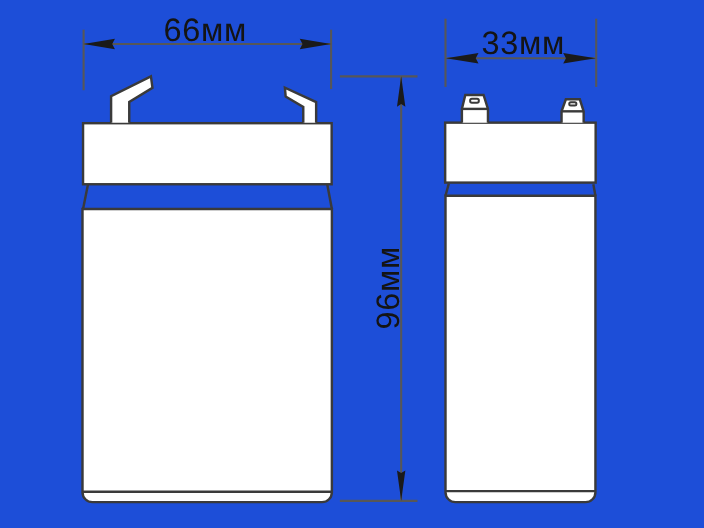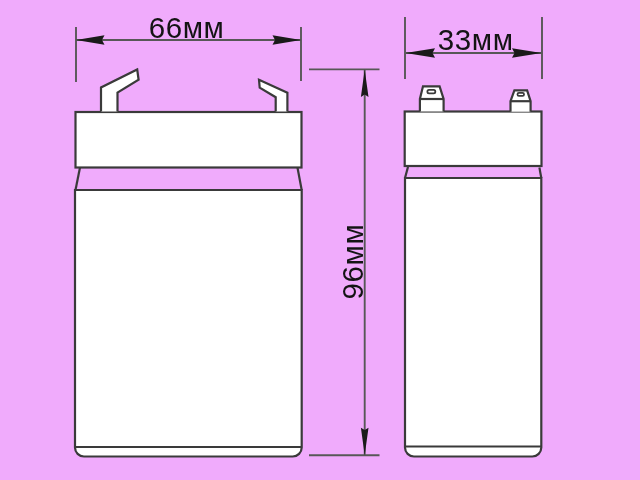--- a/index.html
+++ b/index.html
@@ -1,16 +1,16 @@
 <!DOCTYPE html>
 <html><head>
 <meta charset="utf-8">
 <style>
   html,body{margin:0;padding:0;background:#ffffff;}
-  .stage{position:relative;width:640px;height:480px;background:#f0abfc;overflow:hidden;}
+  .stage{position:relative;width:640px;height:480px;background:#1d4ed8;overflow:hidden;}
   svg{position:absolute;left:0;top:0;}
   text{font-family:"Liberation Sans",sans-serif;fill:#141414;}
 </style>
 </head>
 <body>
 
 <div class="stage">
 <svg width="640" height="480" viewBox="0 0 640 480">
   <g fill="none" stroke="#3a3a3a" stroke-width="2.2" stroke-linejoin="miter">
 

